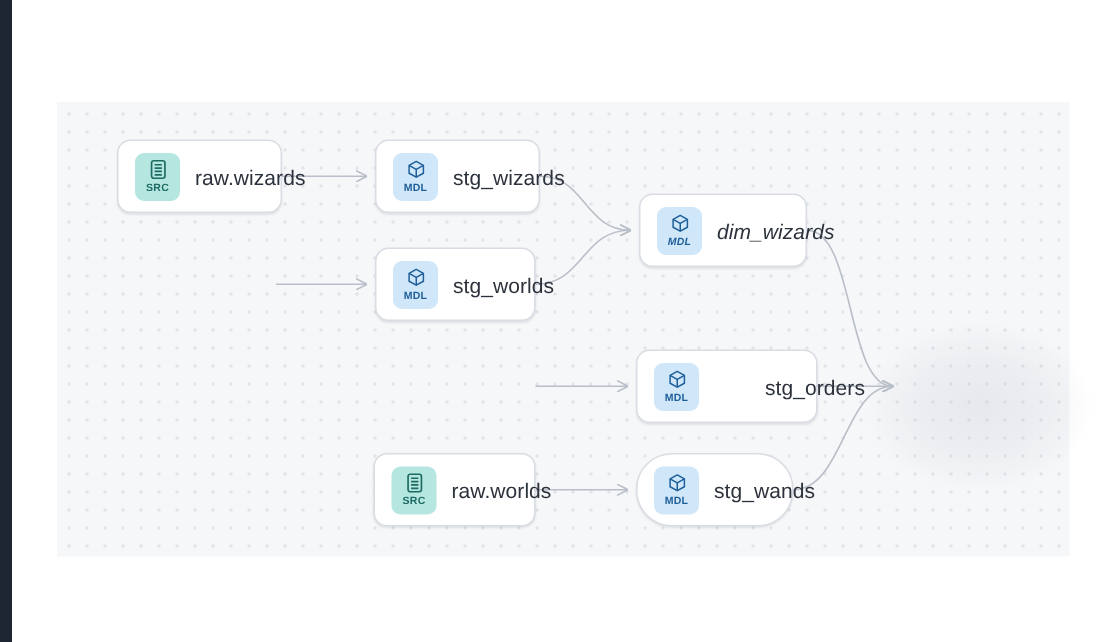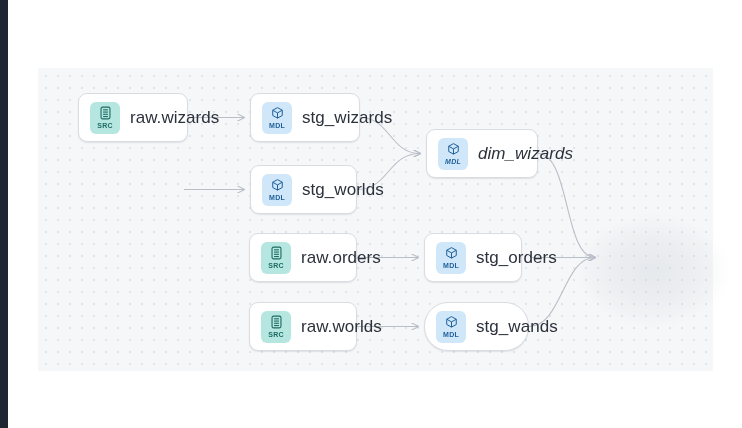--- a/index.html
+++ b/index.html
@@ -75,21 +75,21 @@
   .badge-text {
     font-size: 7px;
     font-weight: 700;
     letter-spacing: 0.2px;
     line-height: 9px;
     margin-top: 1px;
   }
   .badge-src .badge-text { color: #1e6b63; }
   .badge-mdl .badge-text { color: #1f5f99; }
   .node-label {
-    font-size: 17px;
+    font-size: 14px;
     color: #2c323c;
     white-space: nowrap;
     letter-spacing: 0.05px;
   }
 </style>
 </head>
 <body>
 
 <div id="app">
 
@@ -126,33 +126,20 @@
           <line x1="4.4" y1="6.5" x2="9.6" y2="6.5" stroke="#1e6b63" stroke-width="1.2"></line>
           <line x1="4.4" y1="8.9" x2="9.6" y2="8.9" stroke="#1e6b63" stroke-width="1.2"></line>
           <line x1="4.4" y1="11.3" x2="9.6" y2="11.3" stroke="#1e6b63" stroke-width="1.2"></line>
         </svg>
         <span class="badge-text">SRC</span>
       </div>
       <span class="node-label">raw.wizards</span>
     </div>
 
 
-    <div class="node" style="left:211px; top:165px; width:108px;">
-      <div class="node-badge badge-src">
-        <svg width="13" height="14" viewBox="0 0 14 15">
-          <rect x="2.2" y="1.2" width="9.6" height="12.6" rx="1.6" fill="none" stroke="#1e6b63" stroke-width="1.2"></rect>
-          <line x1="4.4" y1="4.1" x2="9.6" y2="4.1" stroke="#1e6b63" stroke-width="1.2"></line>
-          <line x1="4.4" y1="6.5" x2="9.6" y2="6.5" stroke="#1e6b63" stroke-width="1.2"></line>
-          <line x1="4.4" y1="8.9" x2="9.6" y2="8.9" stroke="#1e6b63" stroke-width="1.2"></line>
-          <line x1="4.4" y1="11.3" x2="9.6" y2="11.3" stroke="#1e6b63" stroke-width="1.2"></line>
-        </svg>
-        <span class="badge-text">SRC</span>
-      </div>
-      <span class="node-label">raw.orders</span>
-    </div>
 
     <div class="node" style="left:211px; top:234px; width:108px;">
       <div class="node-badge badge-src">
         <svg width="13" height="14" viewBox="0 0 14 15">
           <rect x="2.2" y="1.2" width="9.6" height="12.6" rx="1.6" fill="none" stroke="#1e6b63" stroke-width="1.2"></rect>
           <line x1="4.4" y1="4.1" x2="9.6" y2="4.1" stroke="#1e6b63" stroke-width="1.2"></line>
           <line x1="4.4" y1="6.5" x2="9.6" y2="6.5" stroke="#1e6b63" stroke-width="1.2"></line>
           <line x1="4.4" y1="8.9" x2="9.6" y2="8.9" stroke="#1e6b63" stroke-width="1.2"></line>
           <line x1="4.4" y1="11.3" x2="9.6" y2="11.3" stroke="#1e6b63" stroke-width="1.2"></line>
         </svg>
@@ -178,21 +165,21 @@
         <svg width="13" height="14" viewBox="0 0 15 15">
           <path d="M7.5 1.3 L13 4.3 L13 10.4 L7.5 13.4 L2 10.4 L2 4.3 Z" fill="none" stroke="#1f5f99" stroke-width="1.15" stroke-linejoin="round"></path>
           <path d="M2 4.3 L7.5 7.4 L13 4.3" fill="none" stroke="#1f5f99" stroke-width="1.15" stroke-linejoin="round"></path>
           <path d="M7.5 7.4 L7.5 13.4" fill="none" stroke="#1f5f99" stroke-width="1.15"></path>
         </svg>
         <span class="badge-text">MDL</span>
       </div>
       <span class="node-label">stg_worlds</span>
     </div>
 
-    <div class="node" style="left:386px; top:165px; width:98px;">
+    <div class="node" style="left:386px; top:165px; width:121px;gap:34px;">
       <div class="node-badge badge-mdl">
         <svg width="13" height="14" viewBox="0 0 15 15">
           <path d="M7.5 1.3 L13 4.3 L13 10.4 L7.5 13.4 L2 10.4 L2 4.3 Z" fill="none" stroke="#1f5f99" stroke-width="1.15" stroke-linejoin="round"></path>
           <path d="M2 4.3 L7.5 7.4 L13 4.3" fill="none" stroke="#1f5f99" stroke-width="1.15" stroke-linejoin="round"></path>
           <path d="M7.5 7.4 L7.5 13.4" fill="none" stroke="#1f5f99" stroke-width="1.15"></path>
         </svg>
         <span class="badge-text">MDL</span>
       </div>
       <span class="node-label">stg_orders</span>
     </div>

